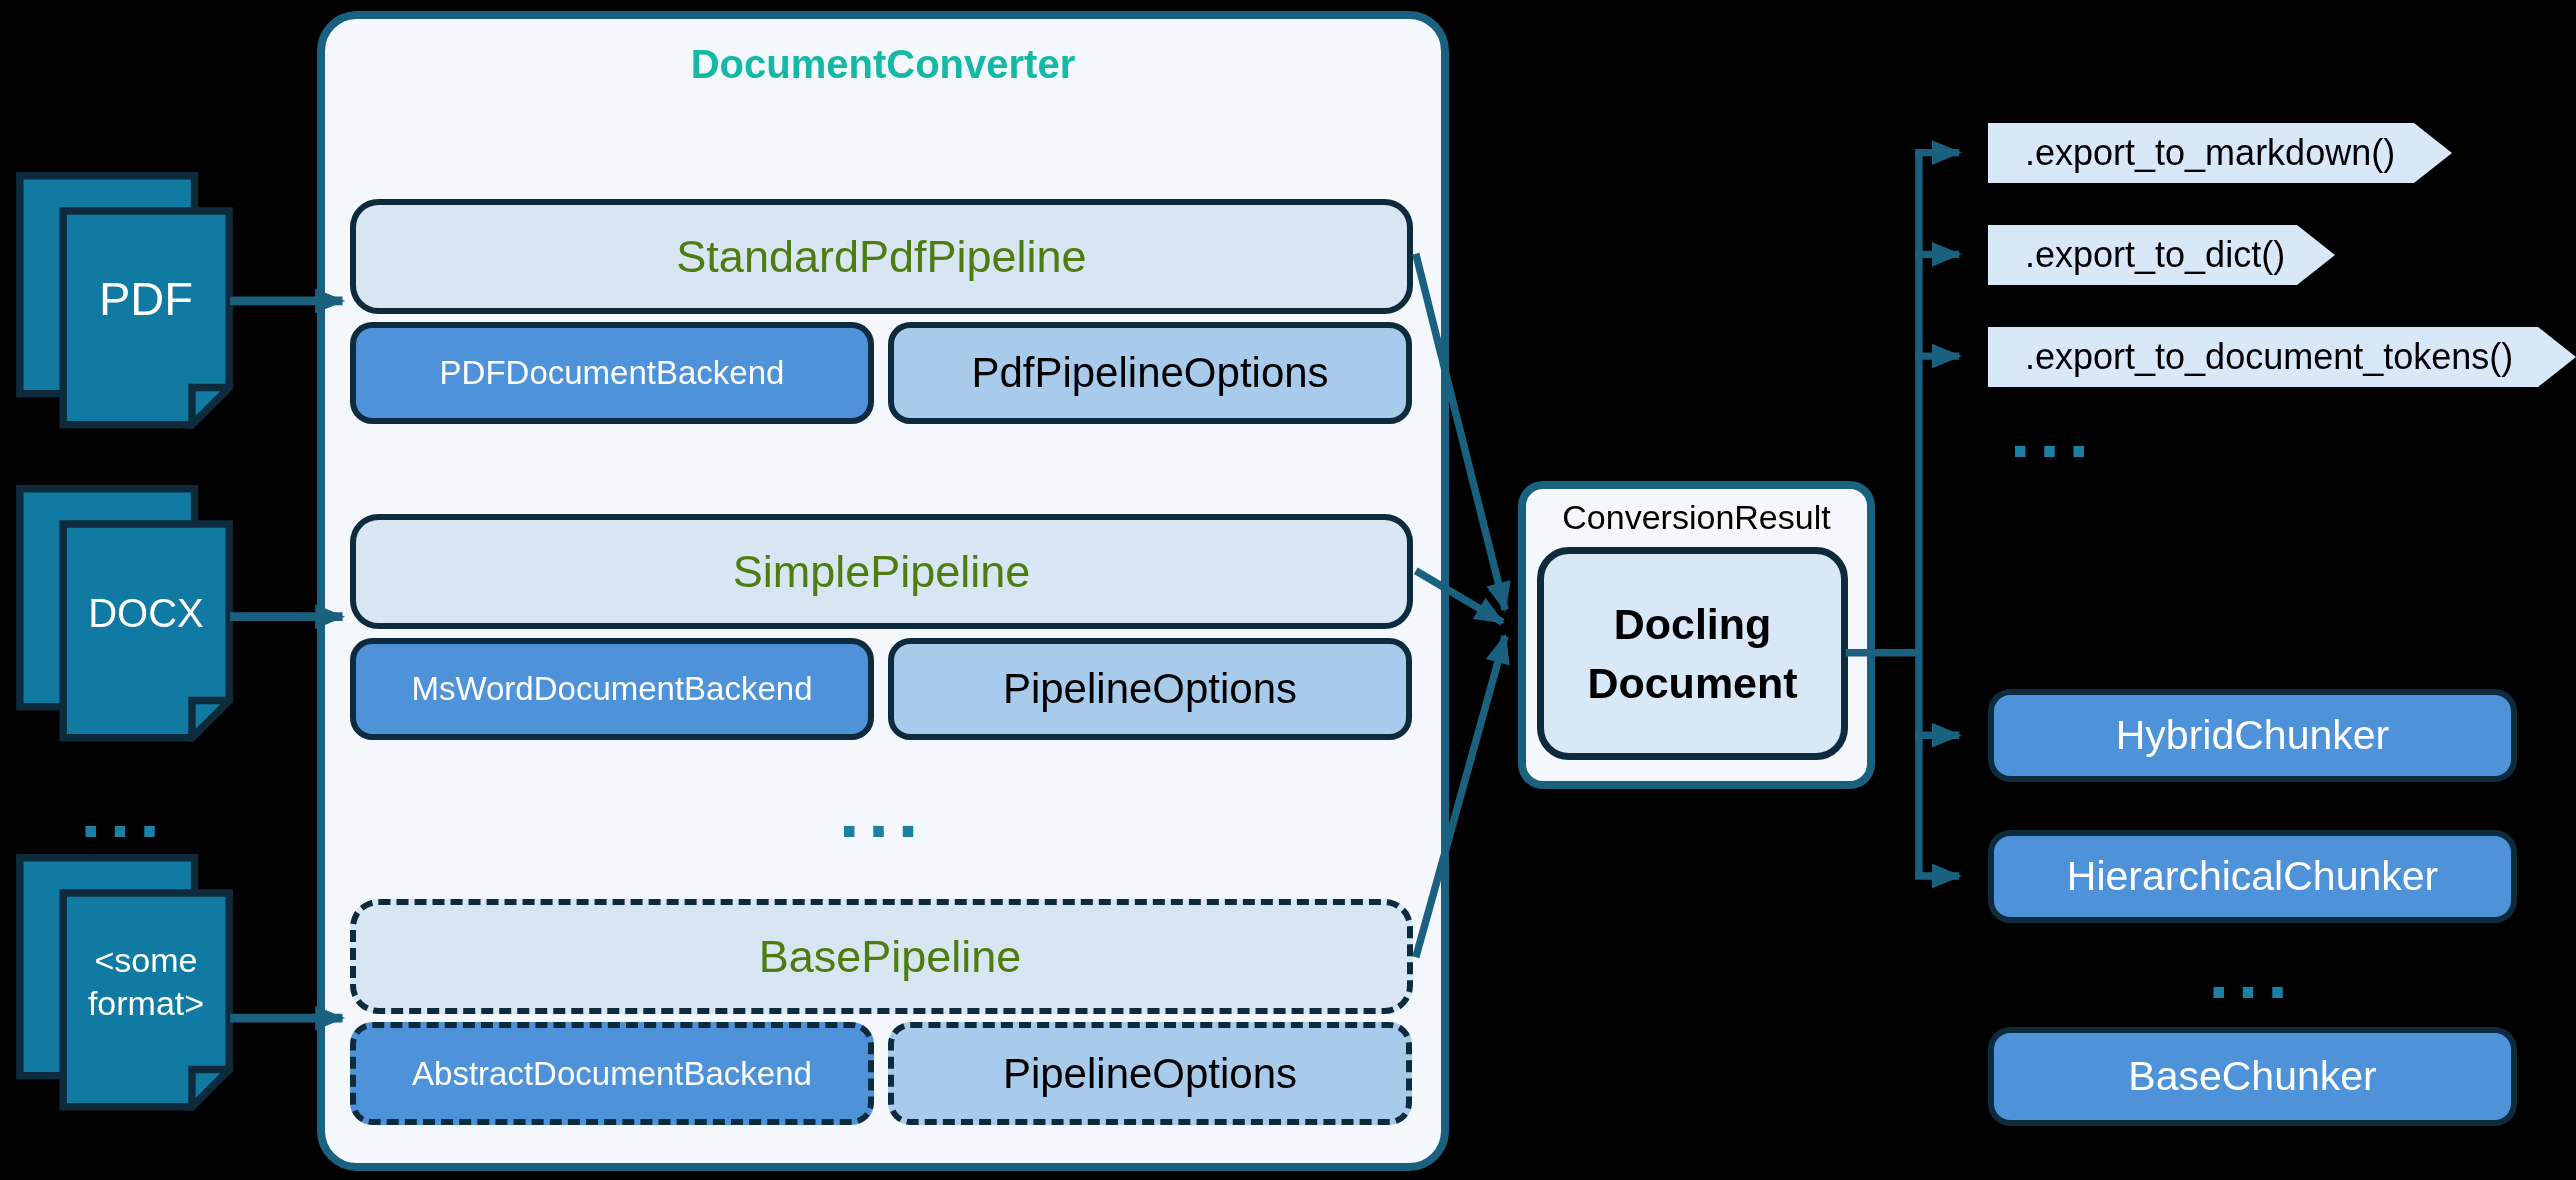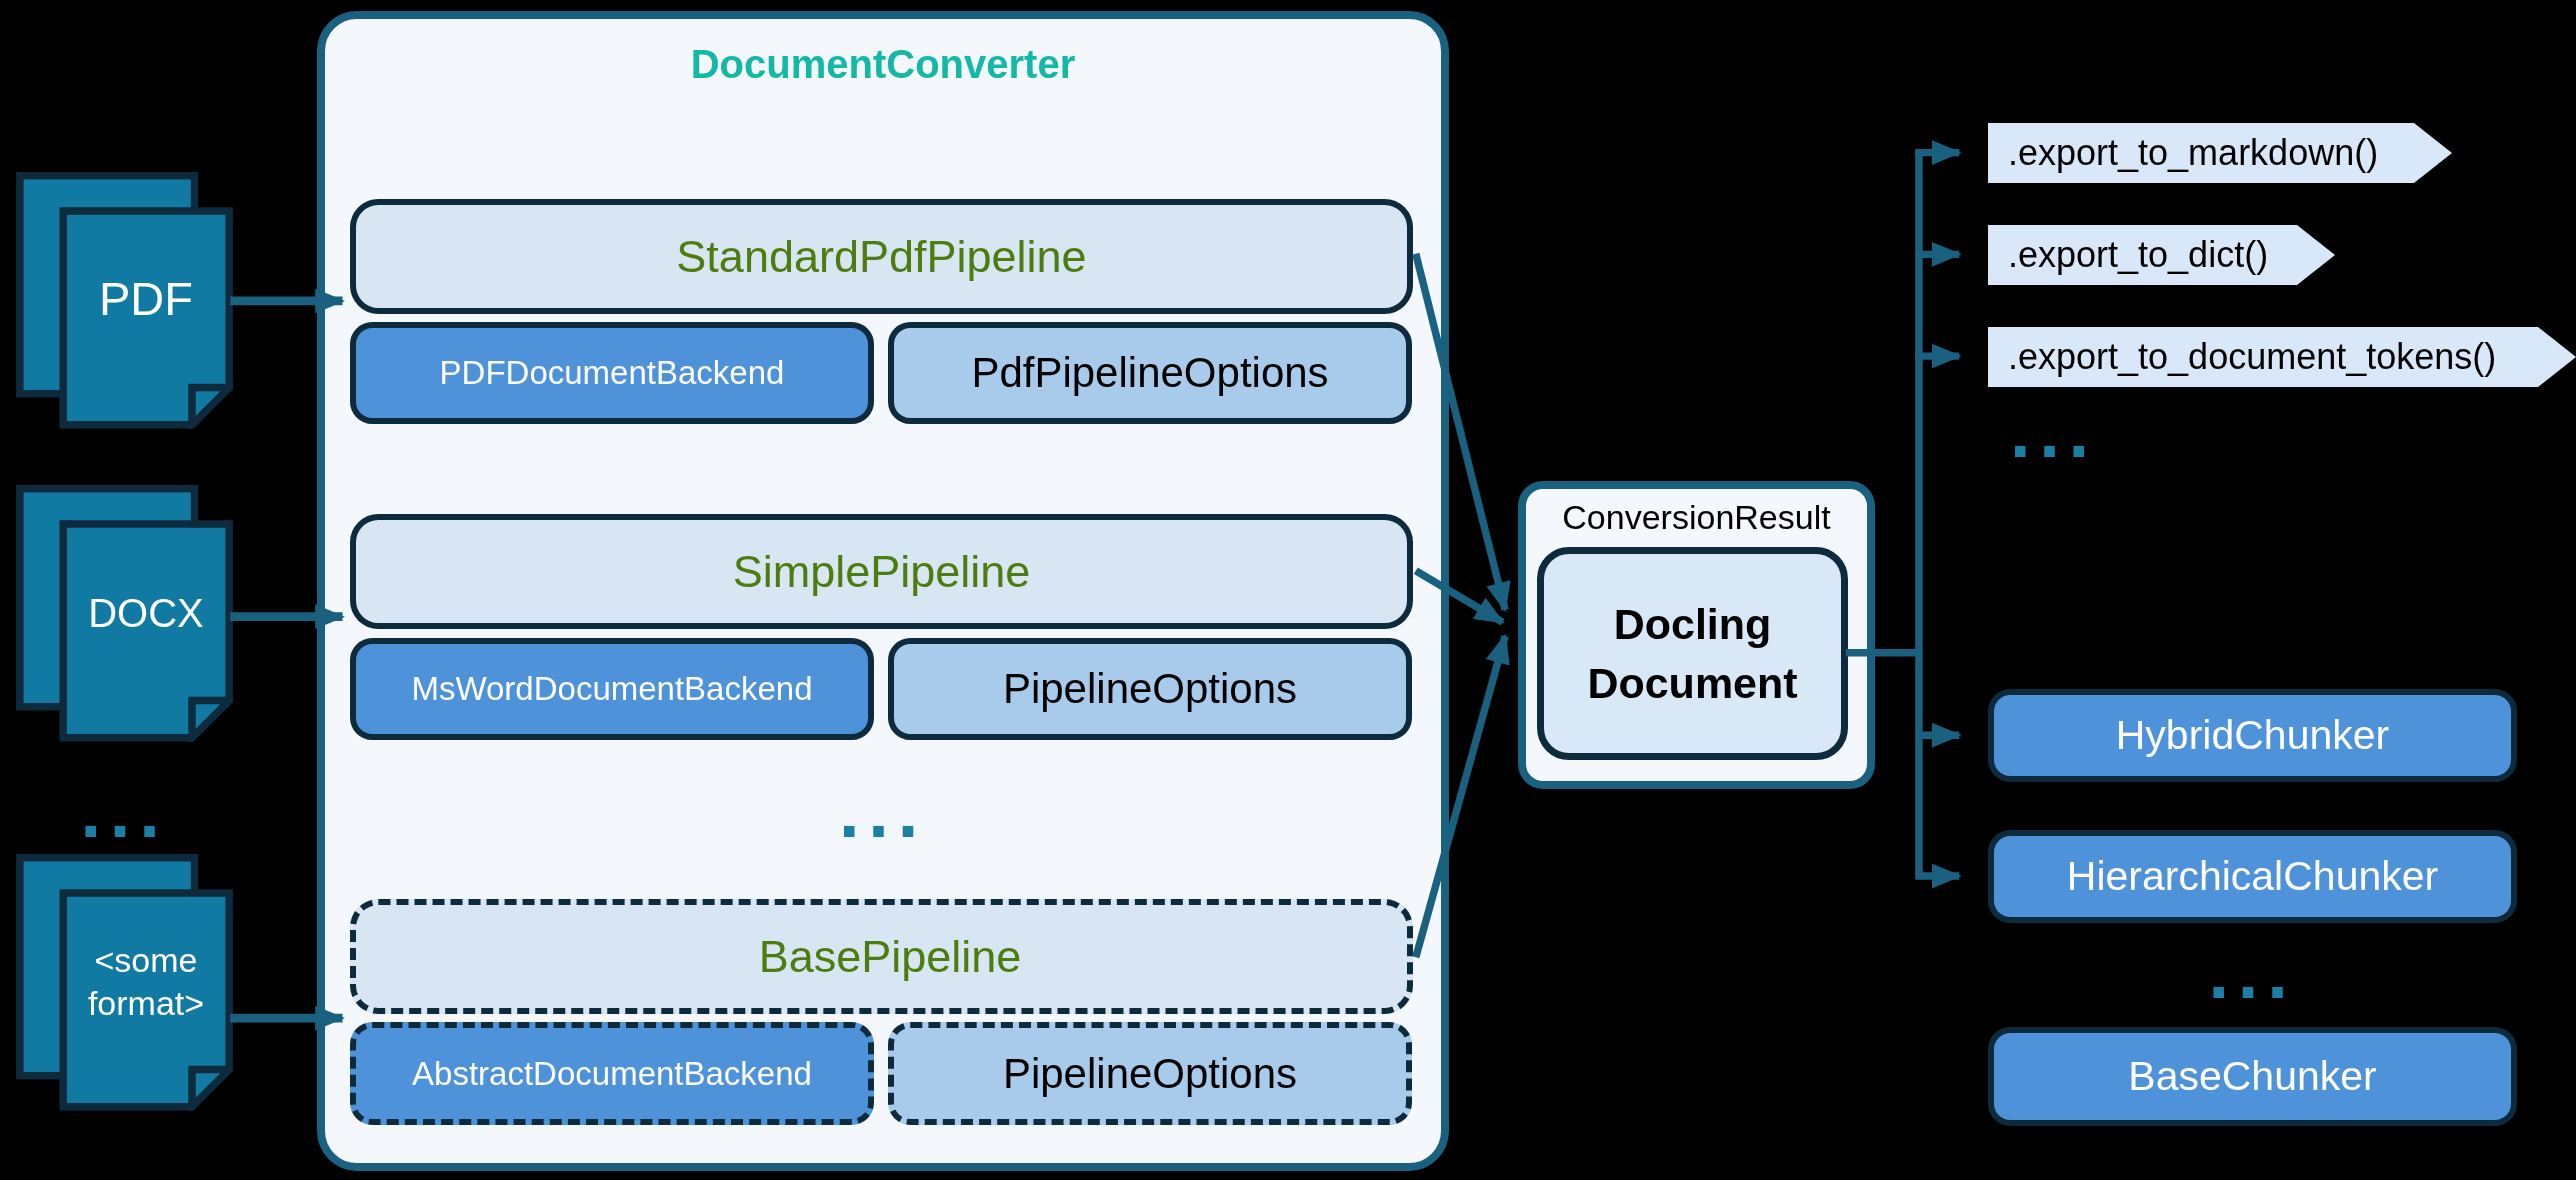--- a/index.html
+++ b/index.html
@@ -22,21 +22,21 @@
   .dashed{border-style:dashed;}
 
   
   .result-box{background:#f4f7fc;border:8px solid #1a607f;border-radius:25px;}
   .result-label{font-size:34px;color:#000;}
   .docling-box{background:#d8e8f6;border:7.4px solid #0d2b3d;border-radius:32px;
                font-size:43px;font-weight:bold;color:#000;line-height:1.35;}
 
   
   .chip{background:#d9e8f8;color:#000;font-size:36px;display:flex;align-items:center;
-        padding-left:20px;clip-path:polygon(0 0, calc(100% - 38px) 0, 100% 50%, calc(100% - 38px) 100%, 0 100%);text-align:right;}
+        padding-left:37px;clip-path:polygon(0 0, calc(100% - 38px) 0, 100% 50%, calc(100% - 38px) 100%, 0 100%);text-align:right;}
 
   
   .chunker{background:#4e92d9;border:6.8px solid #0d2b3d;border-radius:22.3px;
            font-size:41px;color:#fff;}
 
   
   .doc-label{color:#fff;font-size:47px;line-height:1.25;}
   .doc-label.docx{font-size:40px;}
   .doc-label.fmt{font-size:34px;}
 

